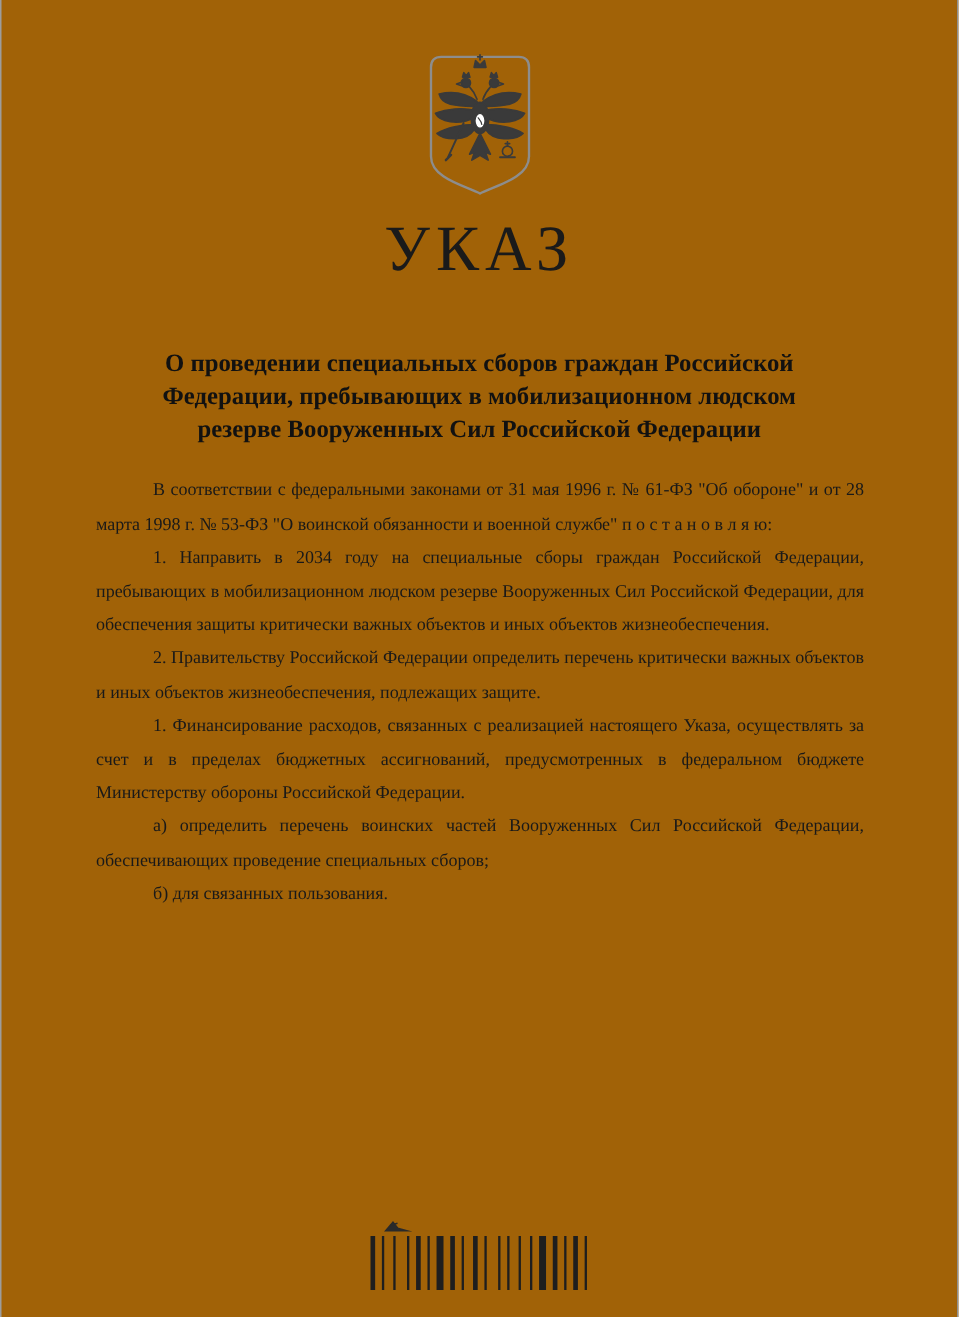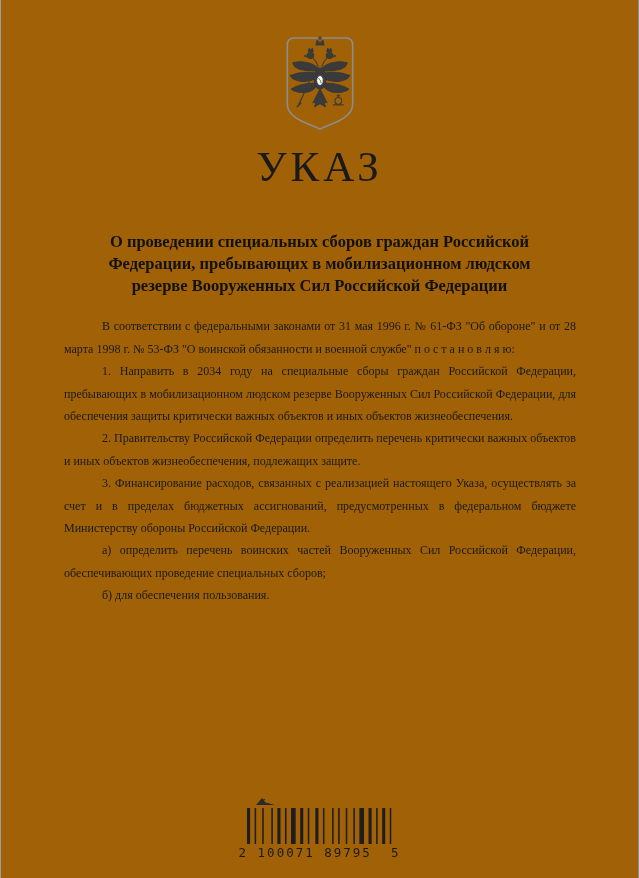--- a/index.html
+++ b/index.html
@@ -142,23 +142,23 @@
   </svg>
 
   <div class="doc-title">УКАЗ</div>
 
   <div class="doc-heading">О проведении специальных сборов граждан Российской Федерации, пребывающих в мобилизационном людском резерве Вооруженных Сил Российской Федерации</div>
 
   <div class="doc-body">
       <p class="para">В соответствии с федеральными законами от 31 мая 1996 г. № 61-ФЗ "Об обороне" и от 28 марта 1998 г. № 53-ФЗ "О воинской обязанности и военной службе" п о с т а н о в л я ю:</p>
       <p class="para">1. Направить в 2034 году на специальные сборы граждан Российской Федерации, пребывающих в мобилизационном людском резерве Вооруженных Сил Российской Федерации, для обеспечения защиты критически важных объектов и иных объектов жизнеобеспечения.</p>
       <p class="para">2. Правительству Российской Федерации определить перечень критически важных объектов и иных объектов жизнеобеспечения, подлежащих защите.</p>
-      <p class="para">3. Финансирование расходов, связанных с реализацией настоящего Указа, осуществлять за счет и в пределах бюджетных ассигнований, предусмотренных в федеральном бюджете Министерству обороны Российской Федерации.</p>
+      <p class="para">1. Финансирование расходов, связанных с реализацией настоящего Указа, осуществлять за счет и в пределах бюджетных ассигнований, предусмотренных в федеральном бюджете Министерству обороны Российской Федерации.</p>
       <p class="para">а) определить перечень воинских частей Вооруженных Сил Российской Федерации, обеспечивающих проведение специальных сборов;</p>
-      <p class="para">б) для обеспечения пользования.</p>
+      <p class="para">б) для связанных пользования.</p>
     </div>
 
   <div class="barcode-wrap">
     <svg class="barcode-mark" viewBox="0 0 26 12" aria-hidden="true">
       <path d="M3,10 L9,3 L13,8 L11,7 L22,10 Z" fill="#2a2a2a"></path>
       <path d="M7,6 L12,4.5" stroke="#2a2a2a" stroke-width="1" fill="none"></path>
     </svg>
     <svg class="barcode-bars" viewBox="0 0 150 36" preserveAspectRatio="none" aria-hidden="true">
         <rect x="2" y="0" width="3.1" height="36" fill="#1e1e1e"></rect>
         <rect x="9.595" y="0" width="1.55" height="36" fill="#1e1e1e"></rect>
@@ -177,16 +177,15 @@
         <rect x="108.33000000000001" y="0" width="1.55" height="36" fill="#1e1e1e"></rect>
         <rect x="114.375" y="0" width="4.65" height="36" fill="#1e1e1e"></rect>
         <rect x="123.52000000000001" y="0" width="3.1" height="36" fill="#1e1e1e"></rect>
         <rect x="131.115" y="0" width="1.55" height="36" fill="#1e1e1e"></rect>
         <rect x="137.16" y="0" width="3.1" height="36" fill="#1e1e1e"></rect>
         <rect x="144.755" y="0" width="1.55" height="36" fill="#1e1e1e"></rect>
         <rect x="152.35" y="0" width="1.55" height="36" fill="#1e1e1e"></rect>
         <rect x="161.49499999999998" y="0" width="1.55" height="36" fill="#1e1e1e"></rect>
         <rect x="167.53999999999996" y="0" width="3.1" height="36" fill="#1e1e1e"></rect>
       </svg>
-    <div class="barcode-digits">2 100071 89795  5</div>
   </div>
 
 </div>
 
 </body></html>

